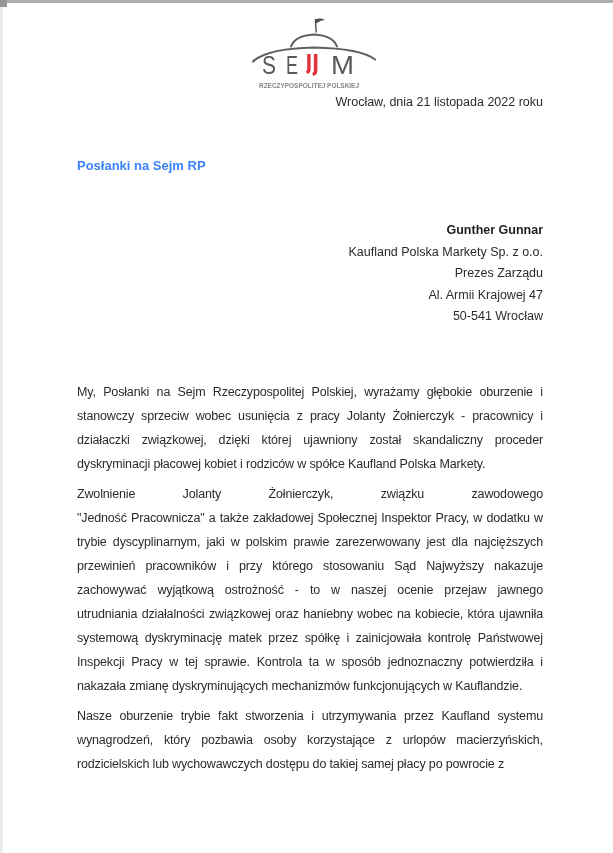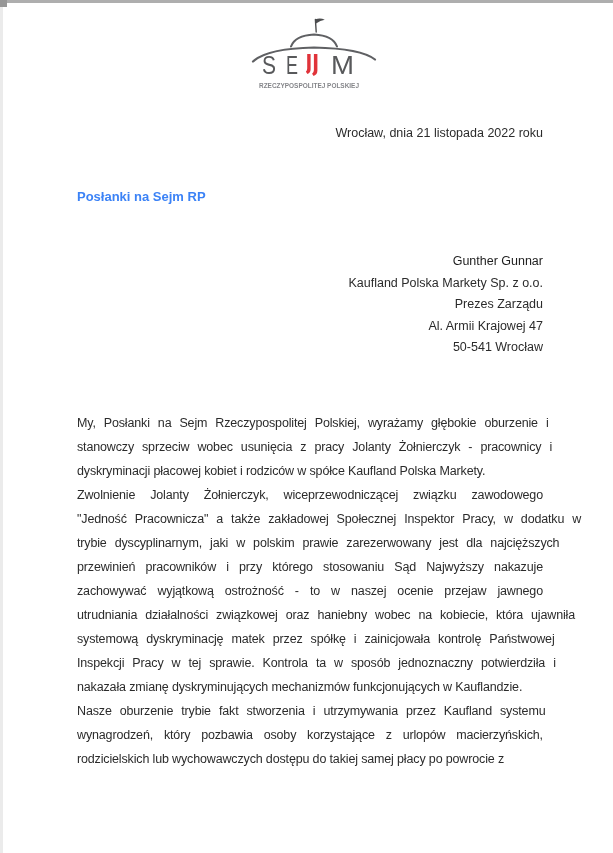--- a/index.html
+++ b/index.html
@@ -42,21 +42,20 @@
     fill: #58595B;
   }
   .logo-sub {
     font-family: "Liberation Sans", sans-serif;
     font-weight: 700;
     font-size: 6.4px;
     fill: #85868A;
   }
   
   .dateline {
-    margin-top: 31px;
     height: 17px; line-height: 17px;
     font-size: 12.5px;
     text-align: right;
     color: #2b2b2b;
   }
   
   .sender {
     margin-top: 46px;
     height: 17px; line-height: 17px;
     font-size: 13px;
@@ -64,35 +63,34 @@
     color: #3b82f6;
   }
   
   .recipient {
     margin-top: 46px;
     text-align: right;
     font-size: 12.5px;
     color: #2b2b2b;
   }
   .recipient > div { height: 21.5px; line-height: 21.5px; }
-  .recipient .r-name { font-weight: 400; color: #1e1e1e; margin-top: 20px; }
+  .recipient .r-name { font-weight: 700; color: #1e1e1e; margin-top: 20px; }
   
   .letter-body { margin-top: 52px; }
-  .para + .para { }
+  .para + .para { margin-top: 6px; }
   .jline {
     height: 24px; line-height: 24px;
     font-size: 12.5px;
     letter-spacing: -0.15px;
     color: #2b2b2b;
     white-space: nowrap;
   }
   .jline.stretch {
     display: flex;
     justify-content: space-between;
-    gap: 8px;
   }
   .jline.stretch span { display: inline-block; }
 </style>
 </head>
 <body>
 
 <div class="edge-top"></div>
 <div class="edge-left"></div>
 <div class="edge-corner"></div>
 
@@ -154,28 +152,37 @@
           <span>wobec</span>
           <span>usunięcia</span>
           <span>z</span>
           <span>pracy</span>
           <span>Jolanty</span>
           <span>Żołnierczyk</span>
           <span>-</span>
           <span>pracownicy</span>
           <span>i</span>
         </div>
+        <div class="jline stretch">
+          <span>działaczki</span>
+          <span>związkowej,</span>
+          <span>dzięki</span>
+          <span>której</span>
+          <span>ujawniony</span>
+          <span>został</span>
+          <span>skandaliczny</span>
+          <span>proceder</span>
+        </div>
         <div class="jline">dyskryminacji płacowej kobiet i rodziców w spółce Kaufland Polska Markety.</div>
       </div>
     <div class="para">
         <div class="jline stretch">
           <span>Zwolnienie</span>
           <span>Jolanty</span>
           <span>Żołnierczyk,</span>
-          <span>wiceprzewodniczącej</span>
           <span>związku</span>
           <span>zawodowego</span>
         </div>
         <div class="jline stretch">
           <span>"Jedność</span>
           <span>Pracownicza"</span>
           <span>a</span>
           <span>także</span>
           <span>zakładowej</span>
           <span>Społecznej</span>

